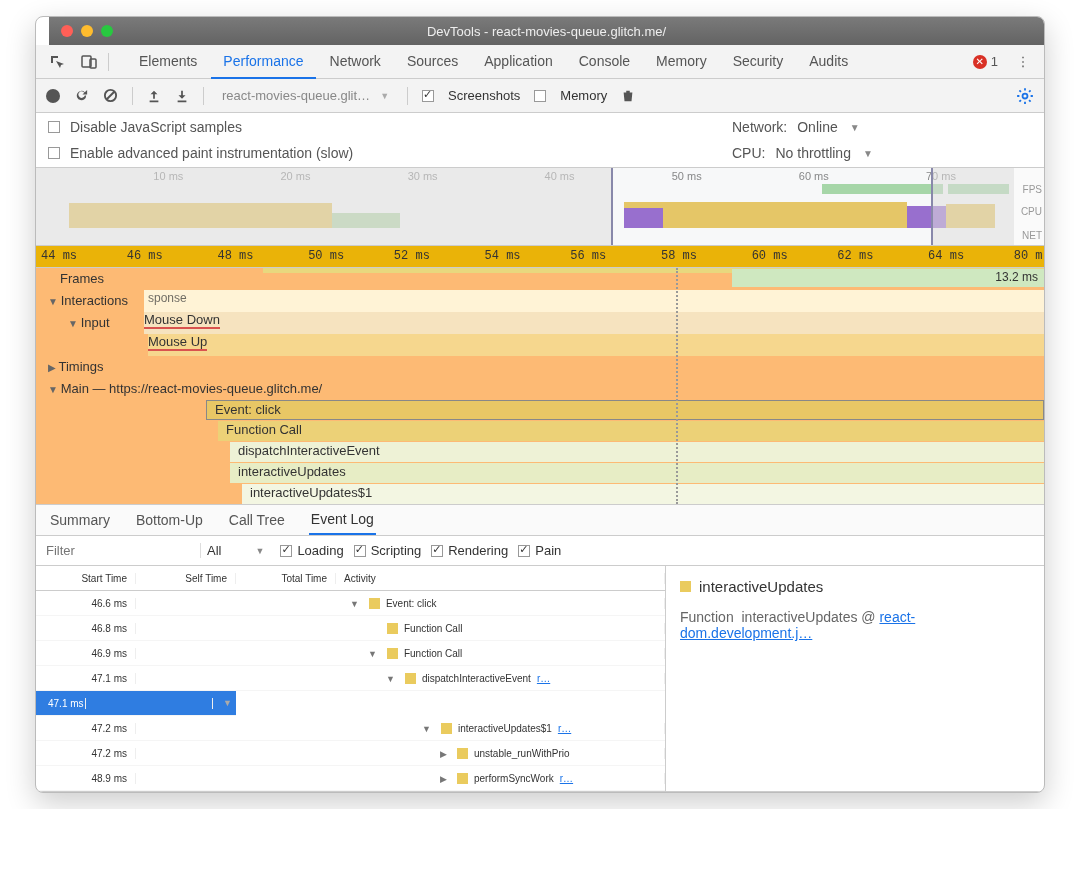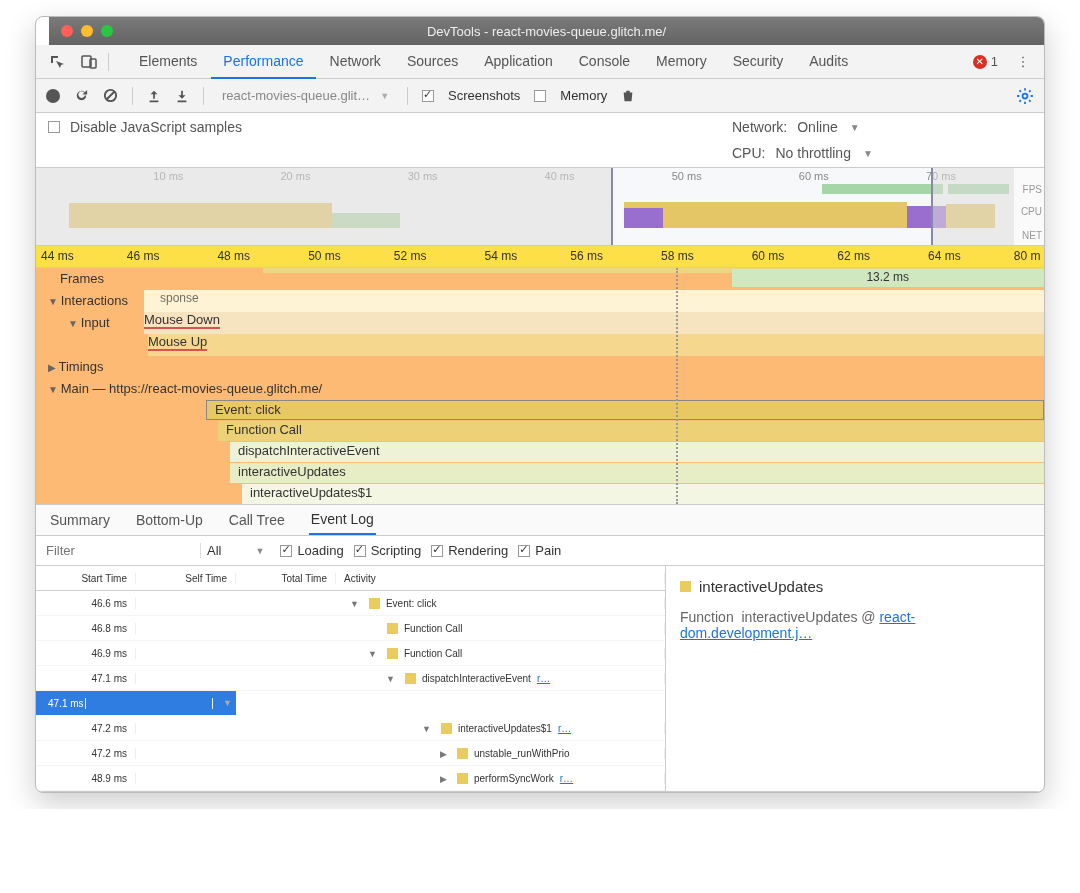--- a/index.html
+++ b/index.html
@@ -38,21 +38,21 @@
 .overview { position:relative; height:78px; border-bottom:1px solid #ccc; background:#fafafa; }
 .ov-ticks { position:absolute; top:0; left:0; right:30px; height:16px; font-size:11px; color:#888; }
 .ov-ticks span { position:absolute; top:2px; }
 .ov-labels { position:absolute; right:2px; font-size:10px; color:#999; }
 .ov-fps { top:16px; } .ov-cpu { top:38px; } .ov-net { top:62px; }
 .ov-cpu-band { position:absolute; top:32px; left:4px; right:30px; height:28px; }
 .ov-green { position:absolute; top:16px; height:10px; background:#a8d8a8; }
 .ov-sel { position:absolute; top:0; bottom:0; border-left:2px solid #88a; border-right:2px solid #88a; background:rgba(120,140,200,0.02); }
 .ov-dim { position:absolute; top:0; bottom:0; background:rgba(220,220,220,0.55); pointer-events:none; }
 
-.ruler { height:22px; border-bottom:1px solid #ccc; position:relative; font-size:12px; color:#333; background:#fde047; }
+.ruler { height:22px; border-bottom:1px solid #ccc; position:relative; font-size:12px; color:#333; background:#eab308;font-family:Liberation Mono, monospace; }
 .ruler span { position:absolute; top:3px; }
 
 .tracks { position:relative; background:#fdba74; font-size:13px; }
 .track-row { display:flex; align-items:flex-start; min-height:22px; border-bottom:0; }
 .track-label { width:140px; padding:3px 4px 3px 12px; color:#333; white-space:nowrap; font-size:13px; }
 .disclose::before { content:"▼ "; color:#666; font-size:10px; }
 .disclose.closed::before { content:"▶ "; }
 .track-lane { flex:1; position:relative; height:22px; }
 
 
@@ -206,20 +206,24 @@
         </svg>
     </span>
   </div>
 
   <div class="toolbar3">
     <div class="col" style="flex:1">
       <div class="row">
           <span class="chk"></span>
           <span>Disable JavaScript samples</span>
         </div>
+      <div class="row">
+          <span class="chk"></span>
+          <span>Enable advanced paint instrumentation (slow)</span>
+        </div>
     </div>
     <div class="col" style="width:300px">
       <div class="row">
           <span>Network:</span>
           <span class="sel2">
             <span>Online</span>
           </span>
         </div>
       <div class="row">
           <span>CPU:</span>
@@ -273,27 +277,27 @@
     <span style="left:97%">80 m</span>
   </div>
 
   <div class="tracks" style="position:relative;">
     <div class="vline" style="left:63.5%;"></div>
 
     <div class="track-row">
       <div class="track-label" style="padding-left:24px">Frames</div>
       <div class="track-lane">
         <div class="bar frame-thin" style="left:10%; width:90%"></div>
-        <div class="bar green" style="left:64%; width:36%; text-align:center;">13.2 ms</div>
+        <div class="bar green" style="left:64%; width:36%; text-align:right;">13.2 ms</div>
       </div>
     </div>
 
     <div class="track-row">
       <div class="track-label disclose"><span>Interactions</span></div>
-      <div class="track-lane bg-inter" style="margin-left:-32px; padding-left:0;"><span style="opacity:.7;font-size:12px;padding-left:16px;">sponse</span></div>
+      <div class="track-lane bg-inter" style="margin-left:-32px; padding-left:0;"><span style="opacity:.7;font-size:12px;padding-left:4px;">sponse</span></div>
     </div>
     <div class="track-row">
       <div class="track-label disclose" style="padding-left:32px"><span>Input</span></div>
       <div class="track-lane bg-input-mdown" style="margin-left:-32px;"><span class="red-underline" style="font-size:13px;">Mouse Down</span></div>
     </div>
     <div class="track-row">
       <div class="track-label" style="padding-left:32px"></div>
       <div class="track-lane bg-input-mup" style="margin-left:-28px;"><span class="red-underline" style="font-size:13px;padding-left:0;">Mouse Up</span></div>
     </div>
 

